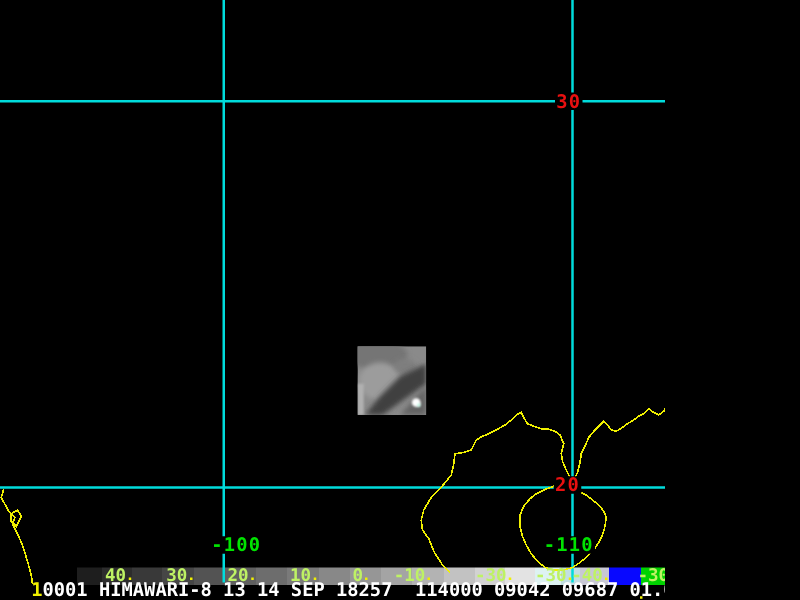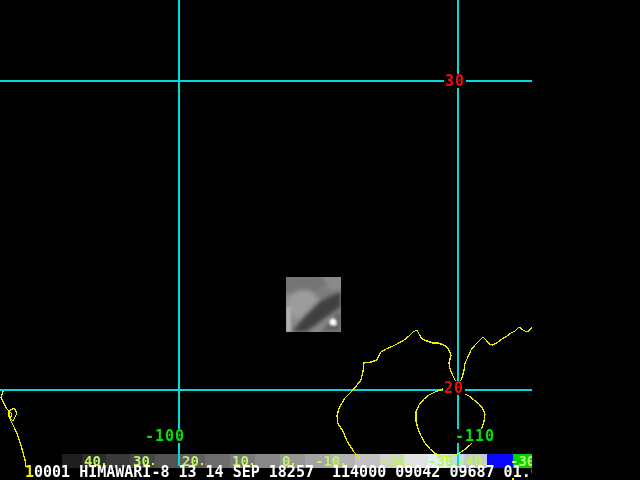--- a/index.html
+++ b/index.html
@@ -93,22 +93,22 @@
     <ellipse cx="38" cy="16" rx="9" ry="6" fill="#7e7e7e" filter="url(#b1)"></ellipse>
     <path d="M55,14 L55,30 L38,42 L20,55 L6,55 L18,40 L34,24 Z" fill="#404040" filter="url(#b1)"></path>
     <path d="M55,32 L55,55 L34,55 Z" fill="#646464" filter="url(#b1)"></path>
     <rect x="0" y="30" width="5" height="25" fill="#b0b0b0" filter="url(#b2)"></rect>
     <circle cx="47" cy="45" r="3.5" fill="#ffffff" filter="url(#b2)"></circle>
     <circle cx="49" cy="47" r="1.5" fill="#ccffee" filter="url(#b2)"></circle>
   </svg>
 
   <span class="geo-label lat" style="left:444px;top:74px;">30</span>
   <span class="geo-label lat" style="left:443px;top:381px;">20</span>
-  <span class="geo-label lon" style="left:144px;top:429px;">-100</span>
-  <span class="geo-label lon" style="left:454px;top:429px;">-110</span>
+  <span class="geo-label lon" style="left:168px;top:429px;">-100</span>
+  <span class="geo-label lon" style="left:434px;top:429px;">-110</span>
 
   <span class="tick" style="left:84px;">40</span>
   <span class="tick" style="left:133px;">30</span>
   <span class="tick" style="left:182px;">20</span>
   <span class="tick" style="left:232px;">10</span>
   <span class="tick" style="left:282px;">0</span>
   <span class="tick" style="left:315px;">-10</span>
   <span class="tick" style="left:380px;">-30</span>
   <span class="tick" style="left:428px;">-30</span>
   <span class="tick" style="left:457px;">-40</span>

